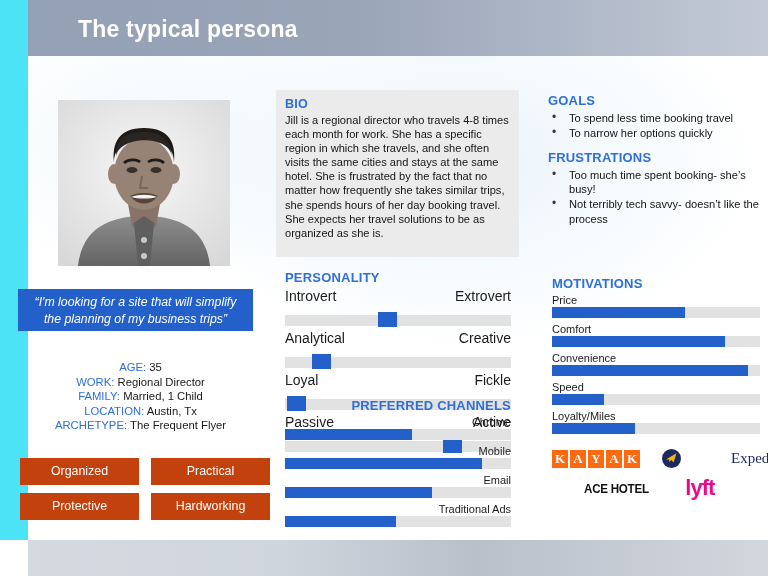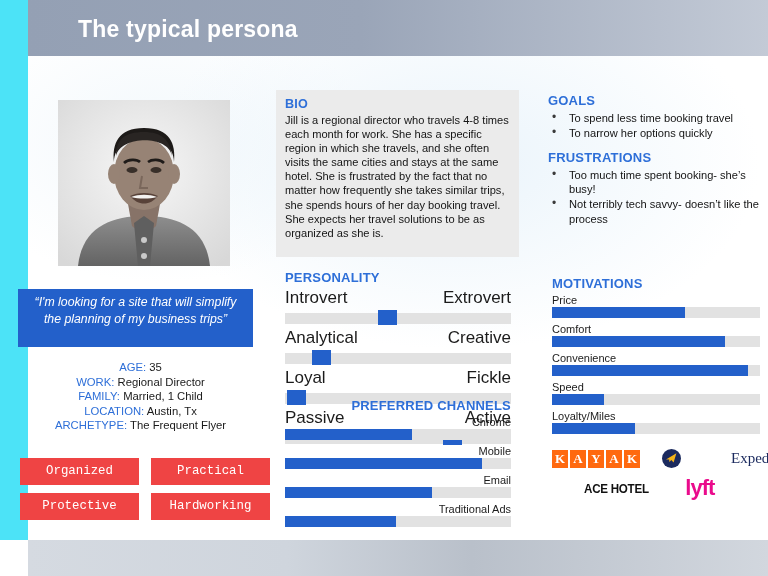--- a/index.html
+++ b/index.html
@@ -78,21 +78,21 @@
     left: 58px; top: 100px;
     width: 172px; height: 166px;
     background: #f3f3f3;
     overflow: hidden;
   }
   .photo-wrap svg { display:block; }
 
   .quote-box {
     position: absolute;
     left: 18px; top: 289px;
-    width: 235px; height: 58px;
+    width: 235px; height: 42px;
     background: #2360ca;
     color: #ffffff;
     font-style: italic;
     font-size: 12.3px;
     line-height: 17px;
     text-align: center;
     padding: 5px 8px 0 8px;
     box-sizing: border-box;
   }
 
@@ -111,28 +111,27 @@
 
   .traits {
     position: absolute;
     left: 20px; top: 458px;
     width: 250px;
     display: flex;
     flex-wrap: wrap;
     gap: 8px 12px;
   }
   .trait {
-    background: #ef4444;
+    background: #c2410c;
     color: #ffffff;
     font-size: 12.4px;
     text-align: center;
     padding: 6px 0 7px 0;
     width: 119px;
     box-sizing: border-box;
-    font-family: Liberation Mono, monospace;
   }
 
   
   .bio-card {
     position: absolute;
     left: 276px; top: 90px;
     width: 243px; height: 167px;
     background: #ebebeb;
     padding: 7px 9px 0 9px;
     box-sizing: border-box;
@@ -166,23 +165,23 @@
     font-size: 13px;
     font-weight: bold;
     letter-spacing: .2px;
     margin: 0 0 3px 0;
   }
 
   .slider-row { margin-bottom: 4px; }
   .slider-labels {
     display: flex;
     justify-content: space-between;
-    font-size: 17px;
+    font-size: 14px;
     color: #1b1b1b;
-    margin-bottom: 5px;
+    margin-bottom: 11px;
   }
   .track {
     position: relative;
     height: 11px;
     background: #e2e2e2;
   }
   .thumb {
     position: absolute;
     top: -3px;
     width: 19px;

